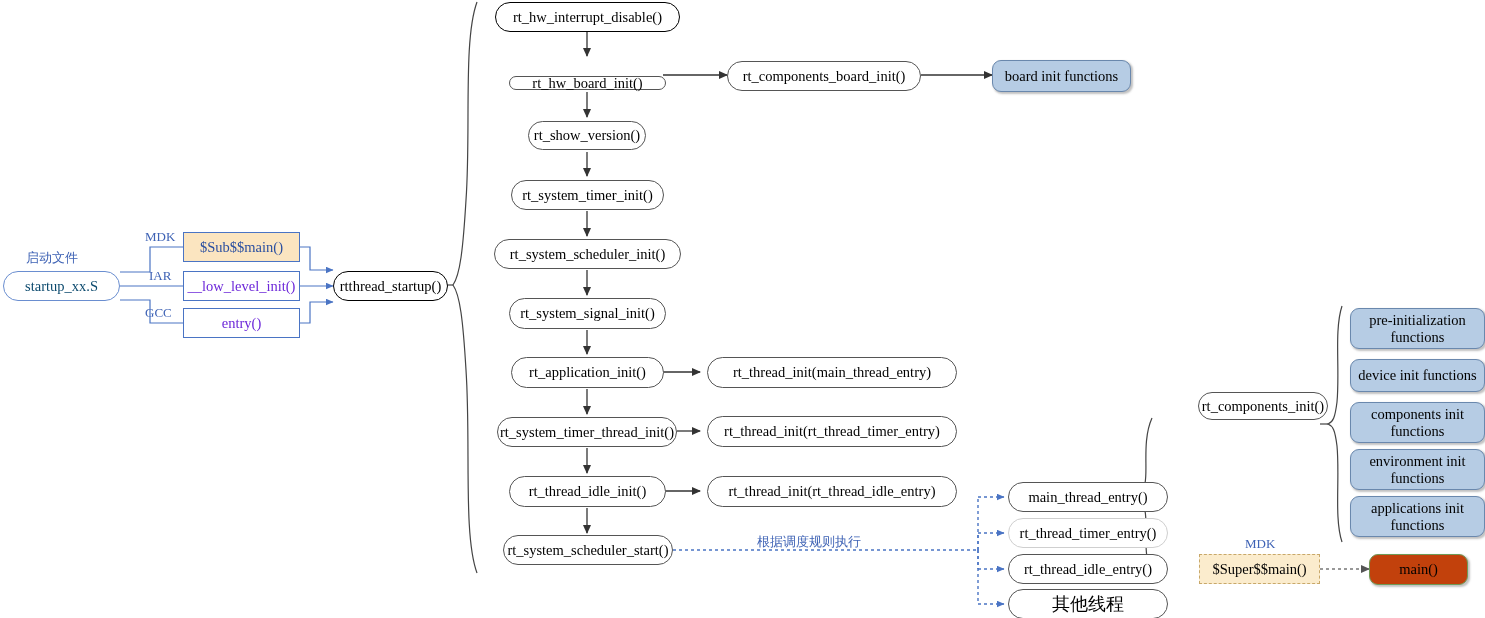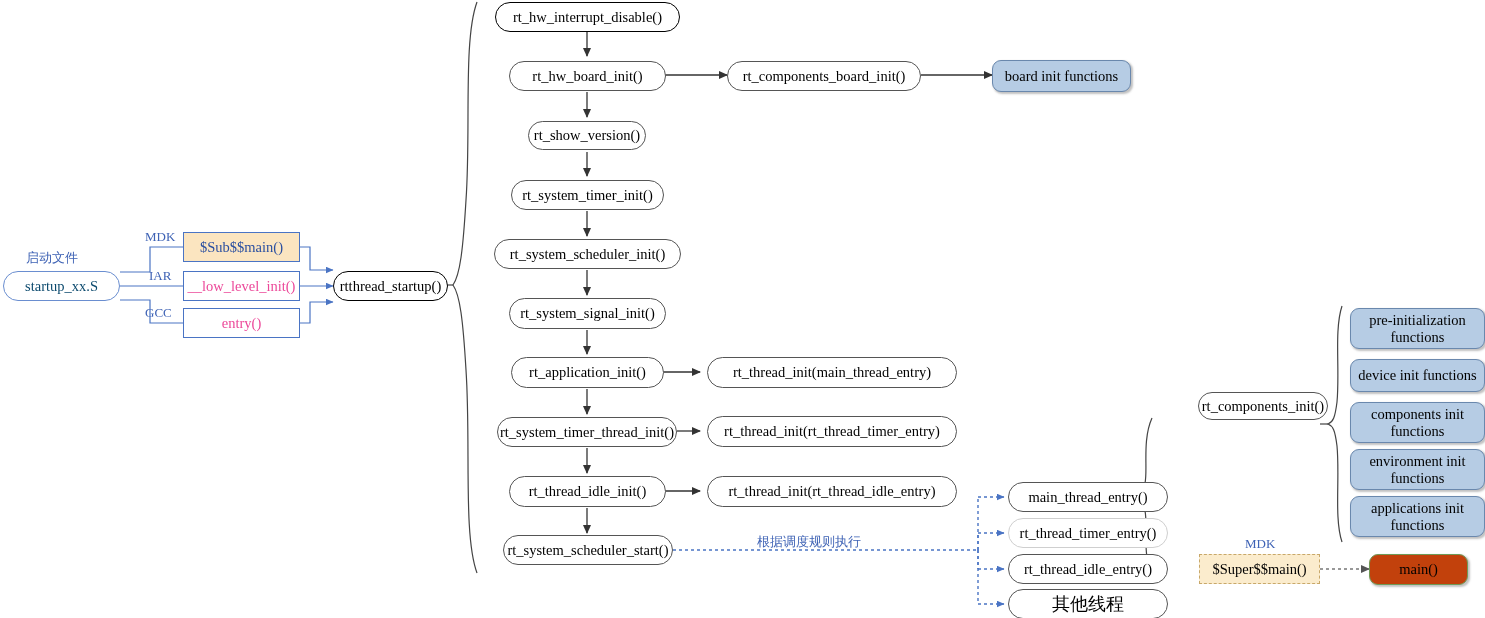--- a/index.html
+++ b/index.html
@@ -45,21 +45,21 @@
     border-radius: 999px;
   }
   .stadium-faint {
     border: 1.2px solid #cfcfcf;
     border-radius: 999px;
   }
   
   .rect-blue {
     border: 1.2px solid #4a74c4;
     border-radius: 0;
-    color: #ec4899;
+    color: #6d28d9;
     text-align: right;
   }
   .rect-blue-fill {
     border: 1.2px solid #4a74c4;
     background: #fbe5c0;
     color: #2a4fa0;
     border-radius: 0;
   }
   .stadium-blue-outline {
     border: 1.2px solid #6a8ed0;
@@ -205,21 +205,21 @@
   <div class="edge-label" style="left:145px; top:305px;">GCC</div>
 
   <div class="node rect-blue-fill" style="left:183px; top:232px; width:117px; height:30px;">$Sub$$main()</div>
   <div class="node rect-blue" style="left:183px; top:271px; width:117px; height:30px;">__low_level_init()</div>
   <div class="node rect-blue" style="left:183px; top:308px; width:117px; height:30px;">entry()</div>
 
   <div class="node stadium-dark" style="left:333px; top:271px; width:115px; height:30px;">rtthread_startup()</div>
 
   <div class="node stadium-dark" style="left:495px; top:2px; width:185px; height:30px;">rt_hw_interrupt_disable()</div>
 
-  <div class="node stadium" style="left:509px; top:61px; width:157px; height:30px;">rt_hw_board_init()</div>
+  <div class="node stadium" style="left:509px; top:76px; width:157px; height:14px;">rt_hw_board_init()</div>
 
   <div class="node stadium" style="left:528px; top:121px; width:118px; height:29px;">rt_show_version()</div>
 
   <div class="node stadium" style="left:511px; top:180px; width:153px; height:30px;">rt_system_timer_init()</div>
 
   <div class="node stadium" style="left:494px; top:239px; width:187px; height:30px;">rt_system_scheduler_init()</div>
 
   <div class="node stadium" style="left:509px; top:298px; width:157px; height:31px;">rt_system_signal_init()</div>
 
   <div class="node stadium" style="left:511px; top:357px; width:153px; height:31px;">rt_application_init()</div>

